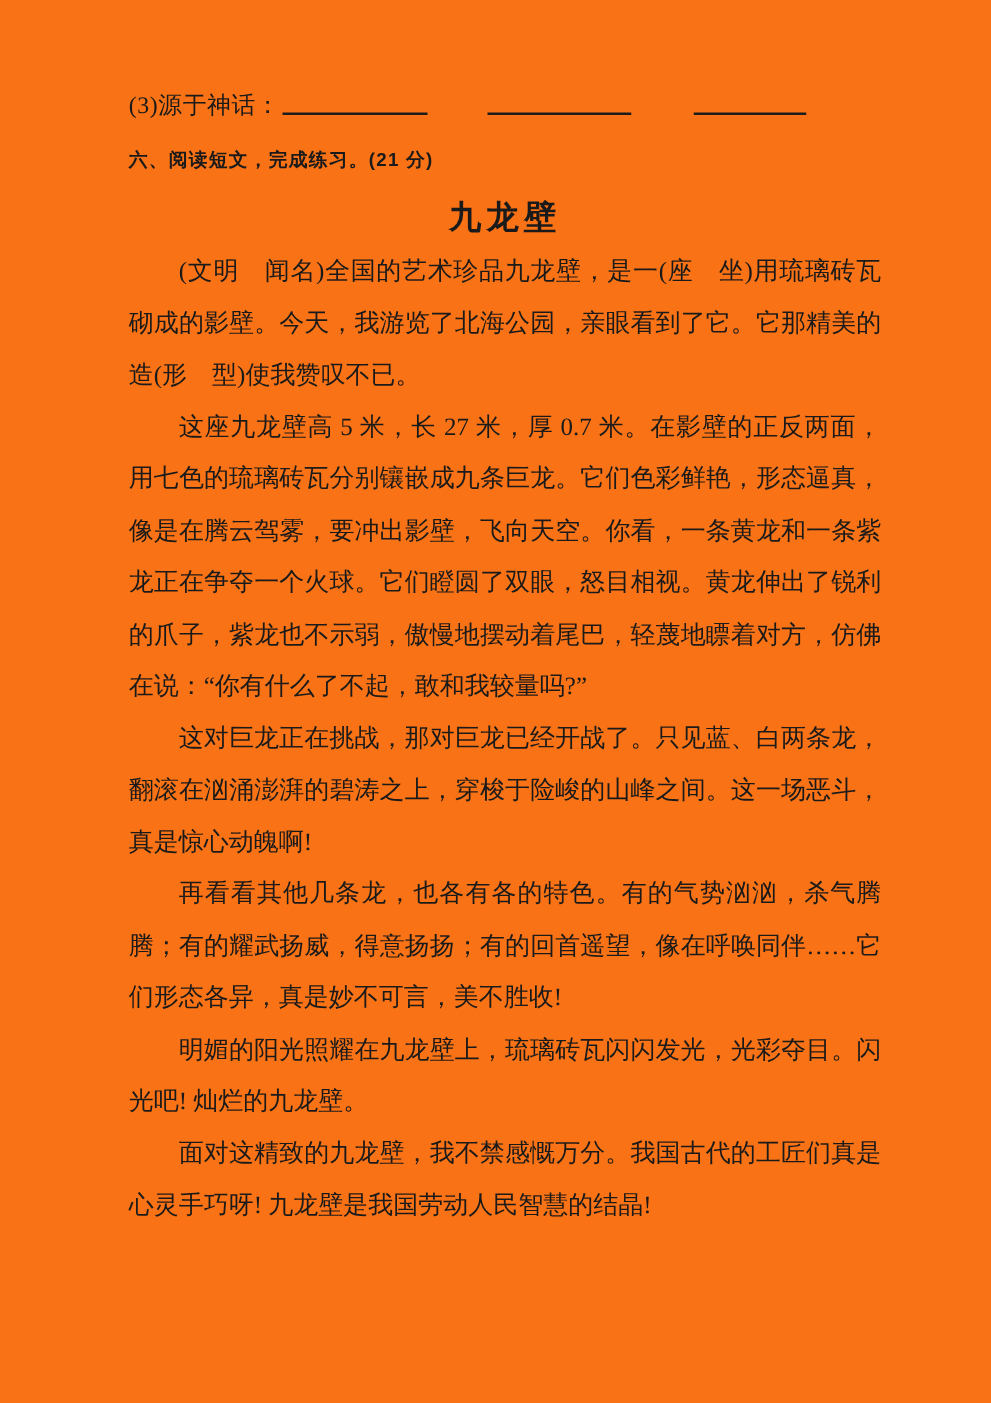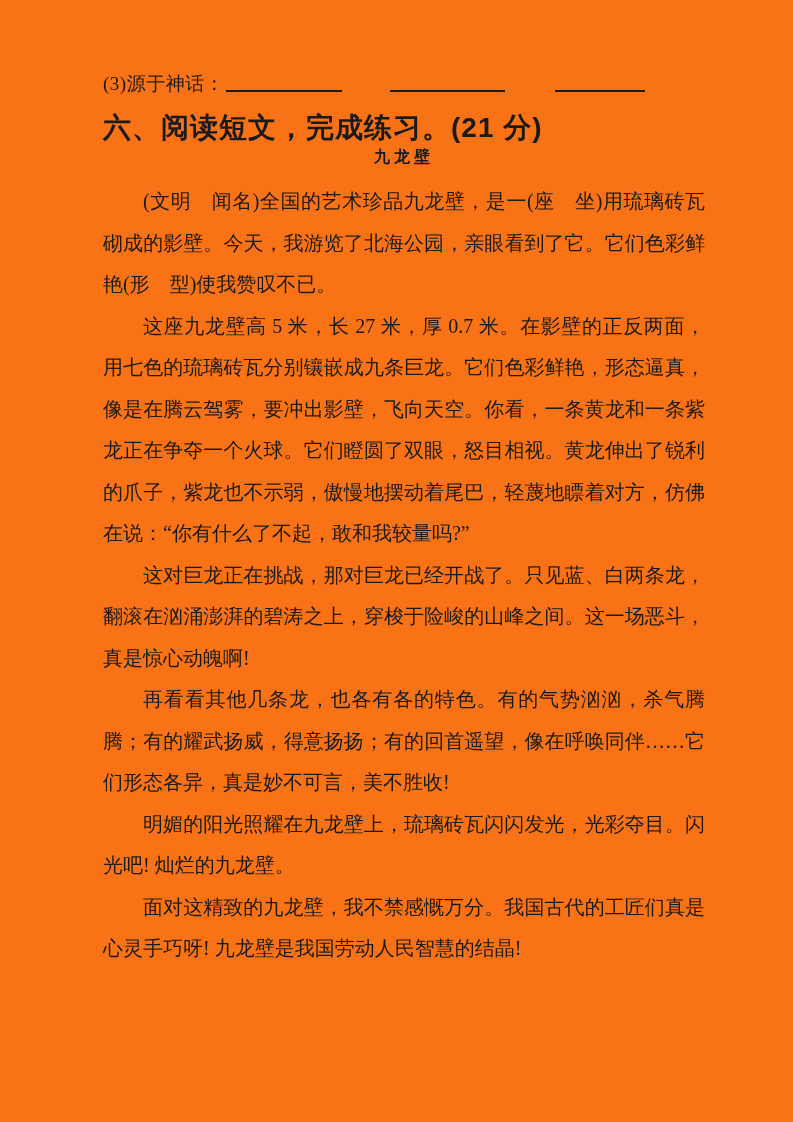--- a/index.html
+++ b/index.html
@@ -33,30 +33,31 @@
     transform: translateY(2px);
   }
   .blank.b1 { width: 116px; margin-left: 2px; }
   .blank.b2 { width: 115px; margin-left: 48px; }
   .blank.b3 { width: 90px;  margin-left: 50px; }
   
   .section-heading {
     margin-top: 17px;
     font-family: "Liberation Sans", sans-serif;
     font-weight: 600;
-    font-size: 28px;
+    font-size: 15px;
     line-height: 28px;
     letter-spacing: 1px;
   }
   
   .passage-title {
+    margin-top: 15px;
     text-align: center;
     font-family: "Liberation Sans", sans-serif;
     font-weight: 600;
-    font-size: 16px;
+    font-size: 26px;
     line-height: 30px;
     letter-spacing: 4px;
   }
   
   .passage-body {
     margin-top: 9px;
     font-family: "Liberation Serif", serif;
     font-size: 20px;
     line-height: 41.5px;
     text-align: justify;
@@ -73,21 +74,21 @@
 
   <div class="fill-line">
     <span class="label">(3)源于神话：</span><span class="blank b1"></span><span class="blank b2"></span><span class="blank b3"></span>
   </div>
 
   <div class="section-heading">六、阅读短文，完成练习。(21 分)</div>
 
   <div class="passage-title">九龙壁</div>
 
   <div class="passage-body">
-    <p>(文明　闻名)全国的艺术珍品九龙壁，是一(座　坐)用琉璃砖瓦砌成的影壁。今天，我游览了北海公园，亲眼看到了它。它们色彩鲜艳(形　型)使我赞叹不已。</p>
+    <p>(文明　闻名)全国的艺术珍品九龙壁，是一(座　坐)用琉璃砖瓦砌成的影壁。今天，我游览了北海公园，亲眼看到了它。它那精美的造(形　型)使我赞叹不已。</p>
     <p>这座九龙壁高 5 米，长 27 米，厚 0.7 米。在影壁的正反两面，用七色的琉璃砖瓦分别镶嵌成九条巨龙。它们色彩鲜艳，形态逼真，像是在腾云驾雾，要冲出影壁，飞向天空。你看，一条黄龙和一条紫龙正在争夺一个火球。它们瞪圆了双眼，怒目相视。黄龙伸出了锐利的爪子，紫龙也不示弱，傲慢地摆动着尾巴，轻蔑地瞟着对方，仿佛在说：“你有什么了不起，敢和我较量吗?”</p>
     <p>这对巨龙正在挑战，那对巨龙已经开战了。只见蓝、白两条龙，翻滚在汹涌澎湃的碧涛之上，穿梭于险峻的山峰之间。这一场恶斗，真是惊心动魄啊!</p>
     <p>再看看其他几条龙，也各有各的特色。有的气势汹汹，杀气腾腾；有的耀武扬威，得意扬扬；有的回首遥望，像在呼唤同伴……它们形态各异，真是妙不可言，美不胜收!</p>
     <p>明媚的阳光照耀在九龙壁上，琉璃砖瓦闪闪发光，光彩夺目。闪光吧! 灿烂的九龙壁。</p>
     <p>面对这精致的九龙壁，我不禁感慨万分。我国古代的工匠们真是心灵手巧呀! 九龙壁是我国劳动人民智慧的结晶!</p>
   </div>
 
 </div>
 
 </body></html>

